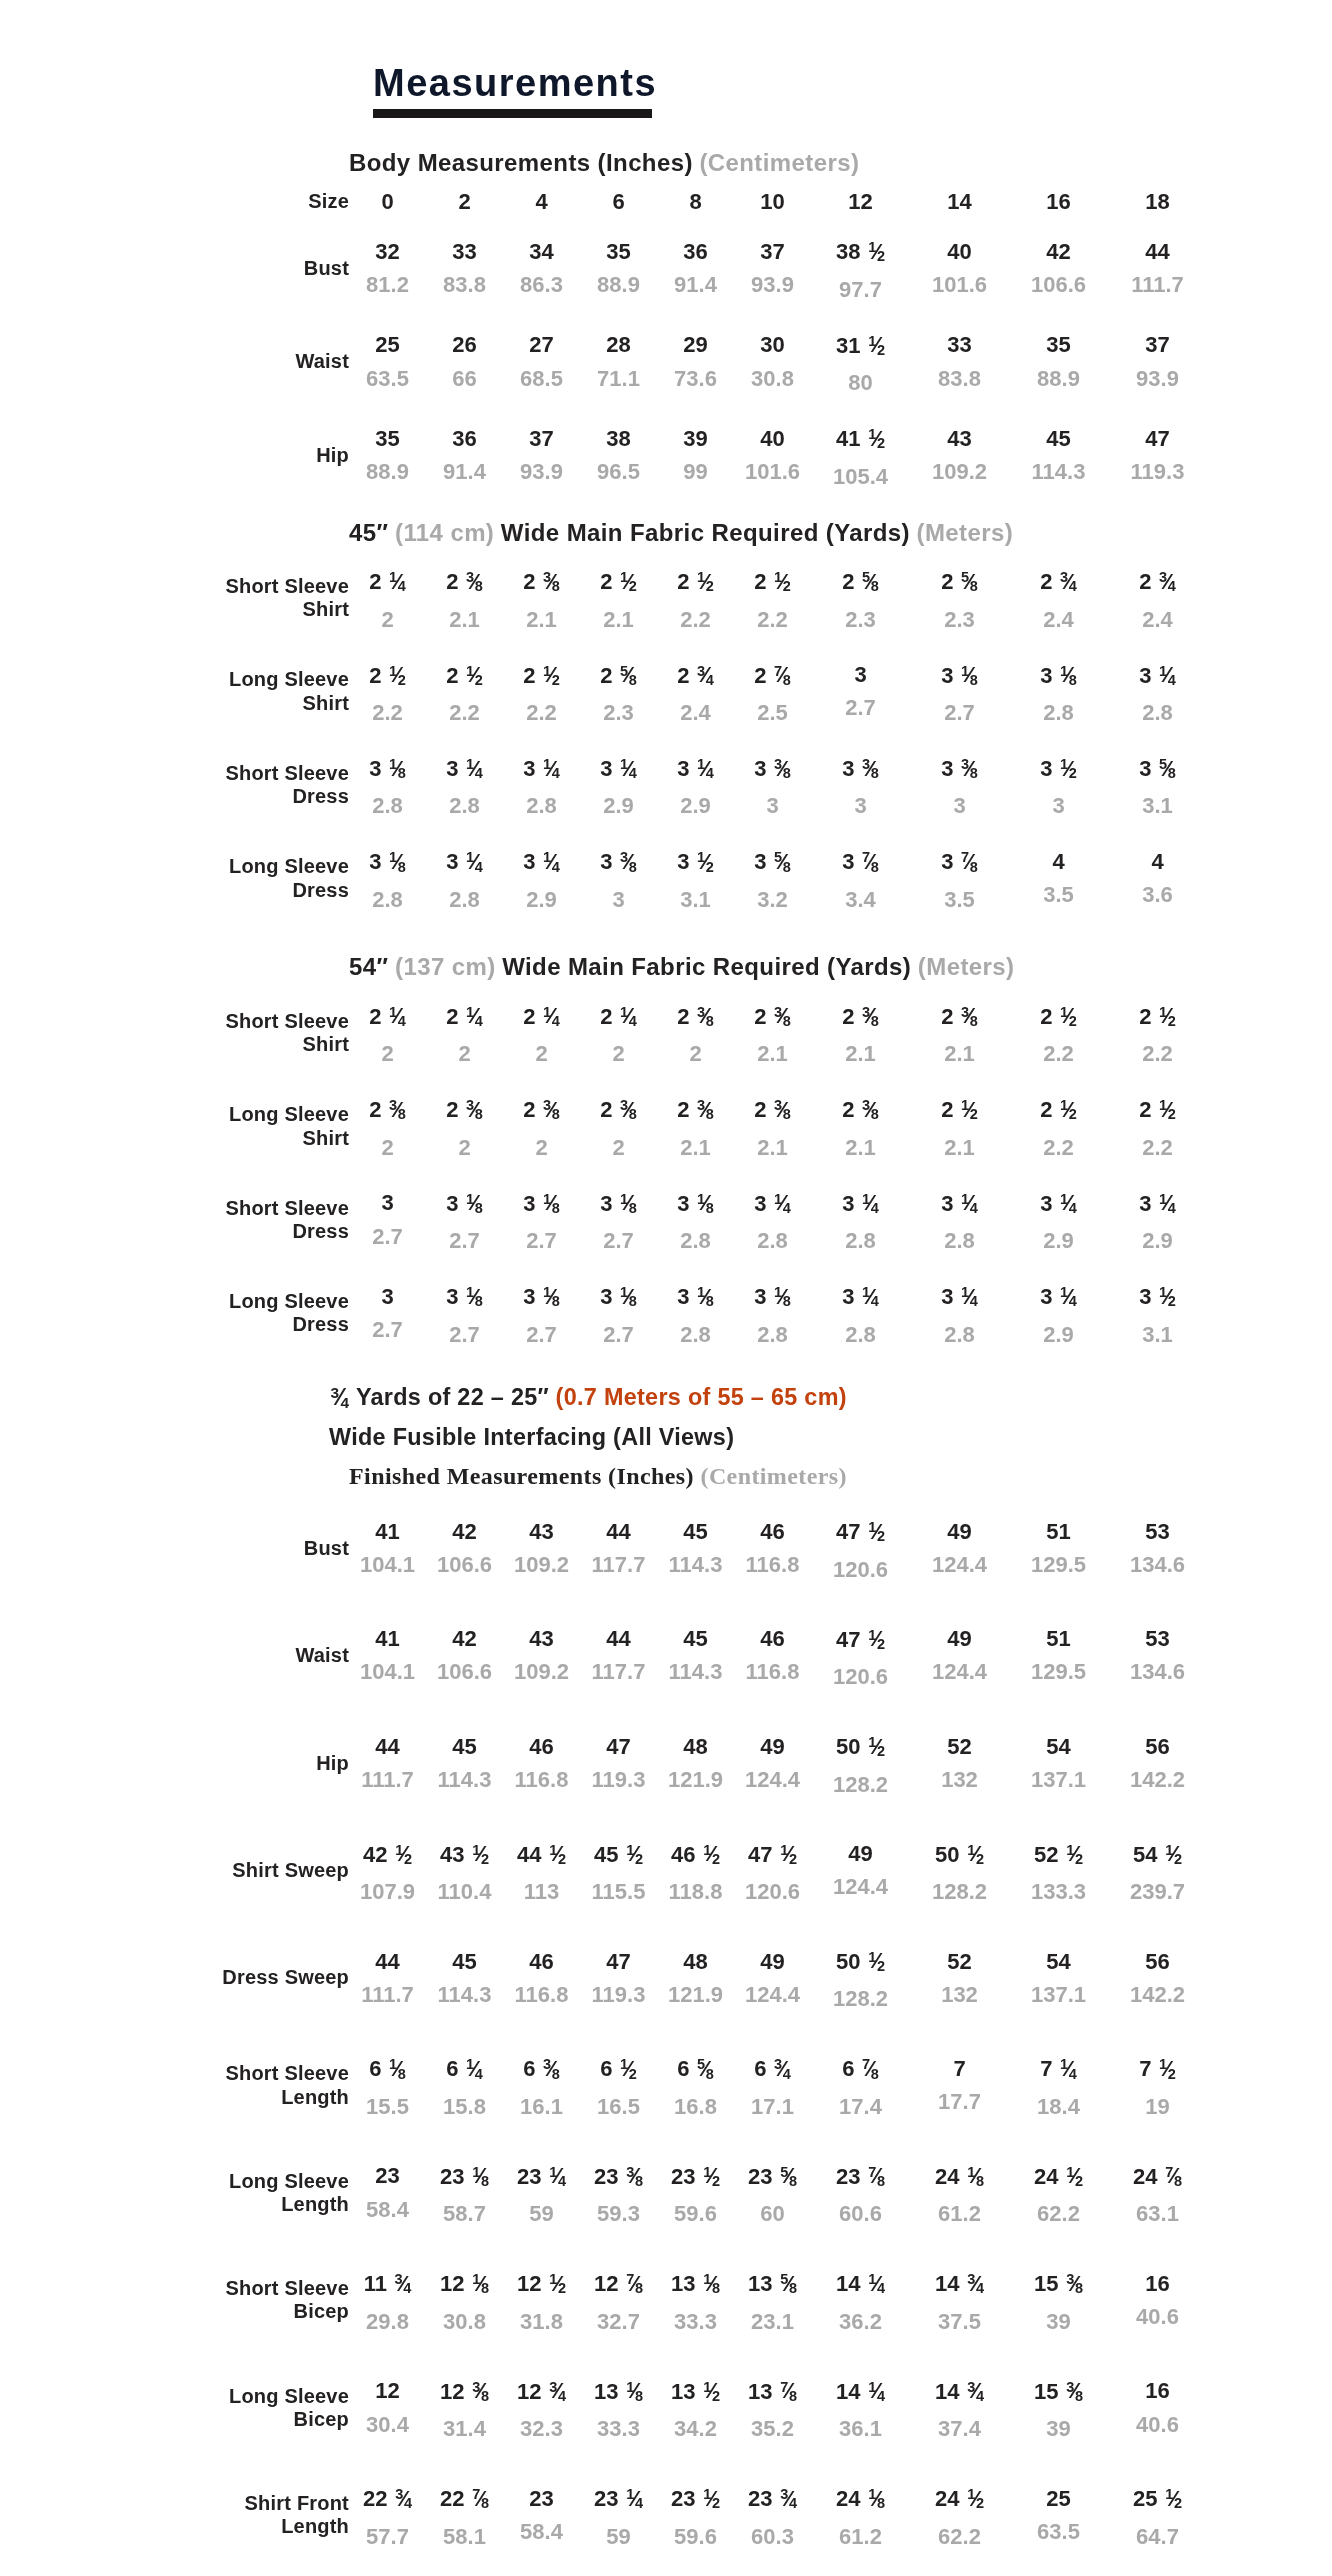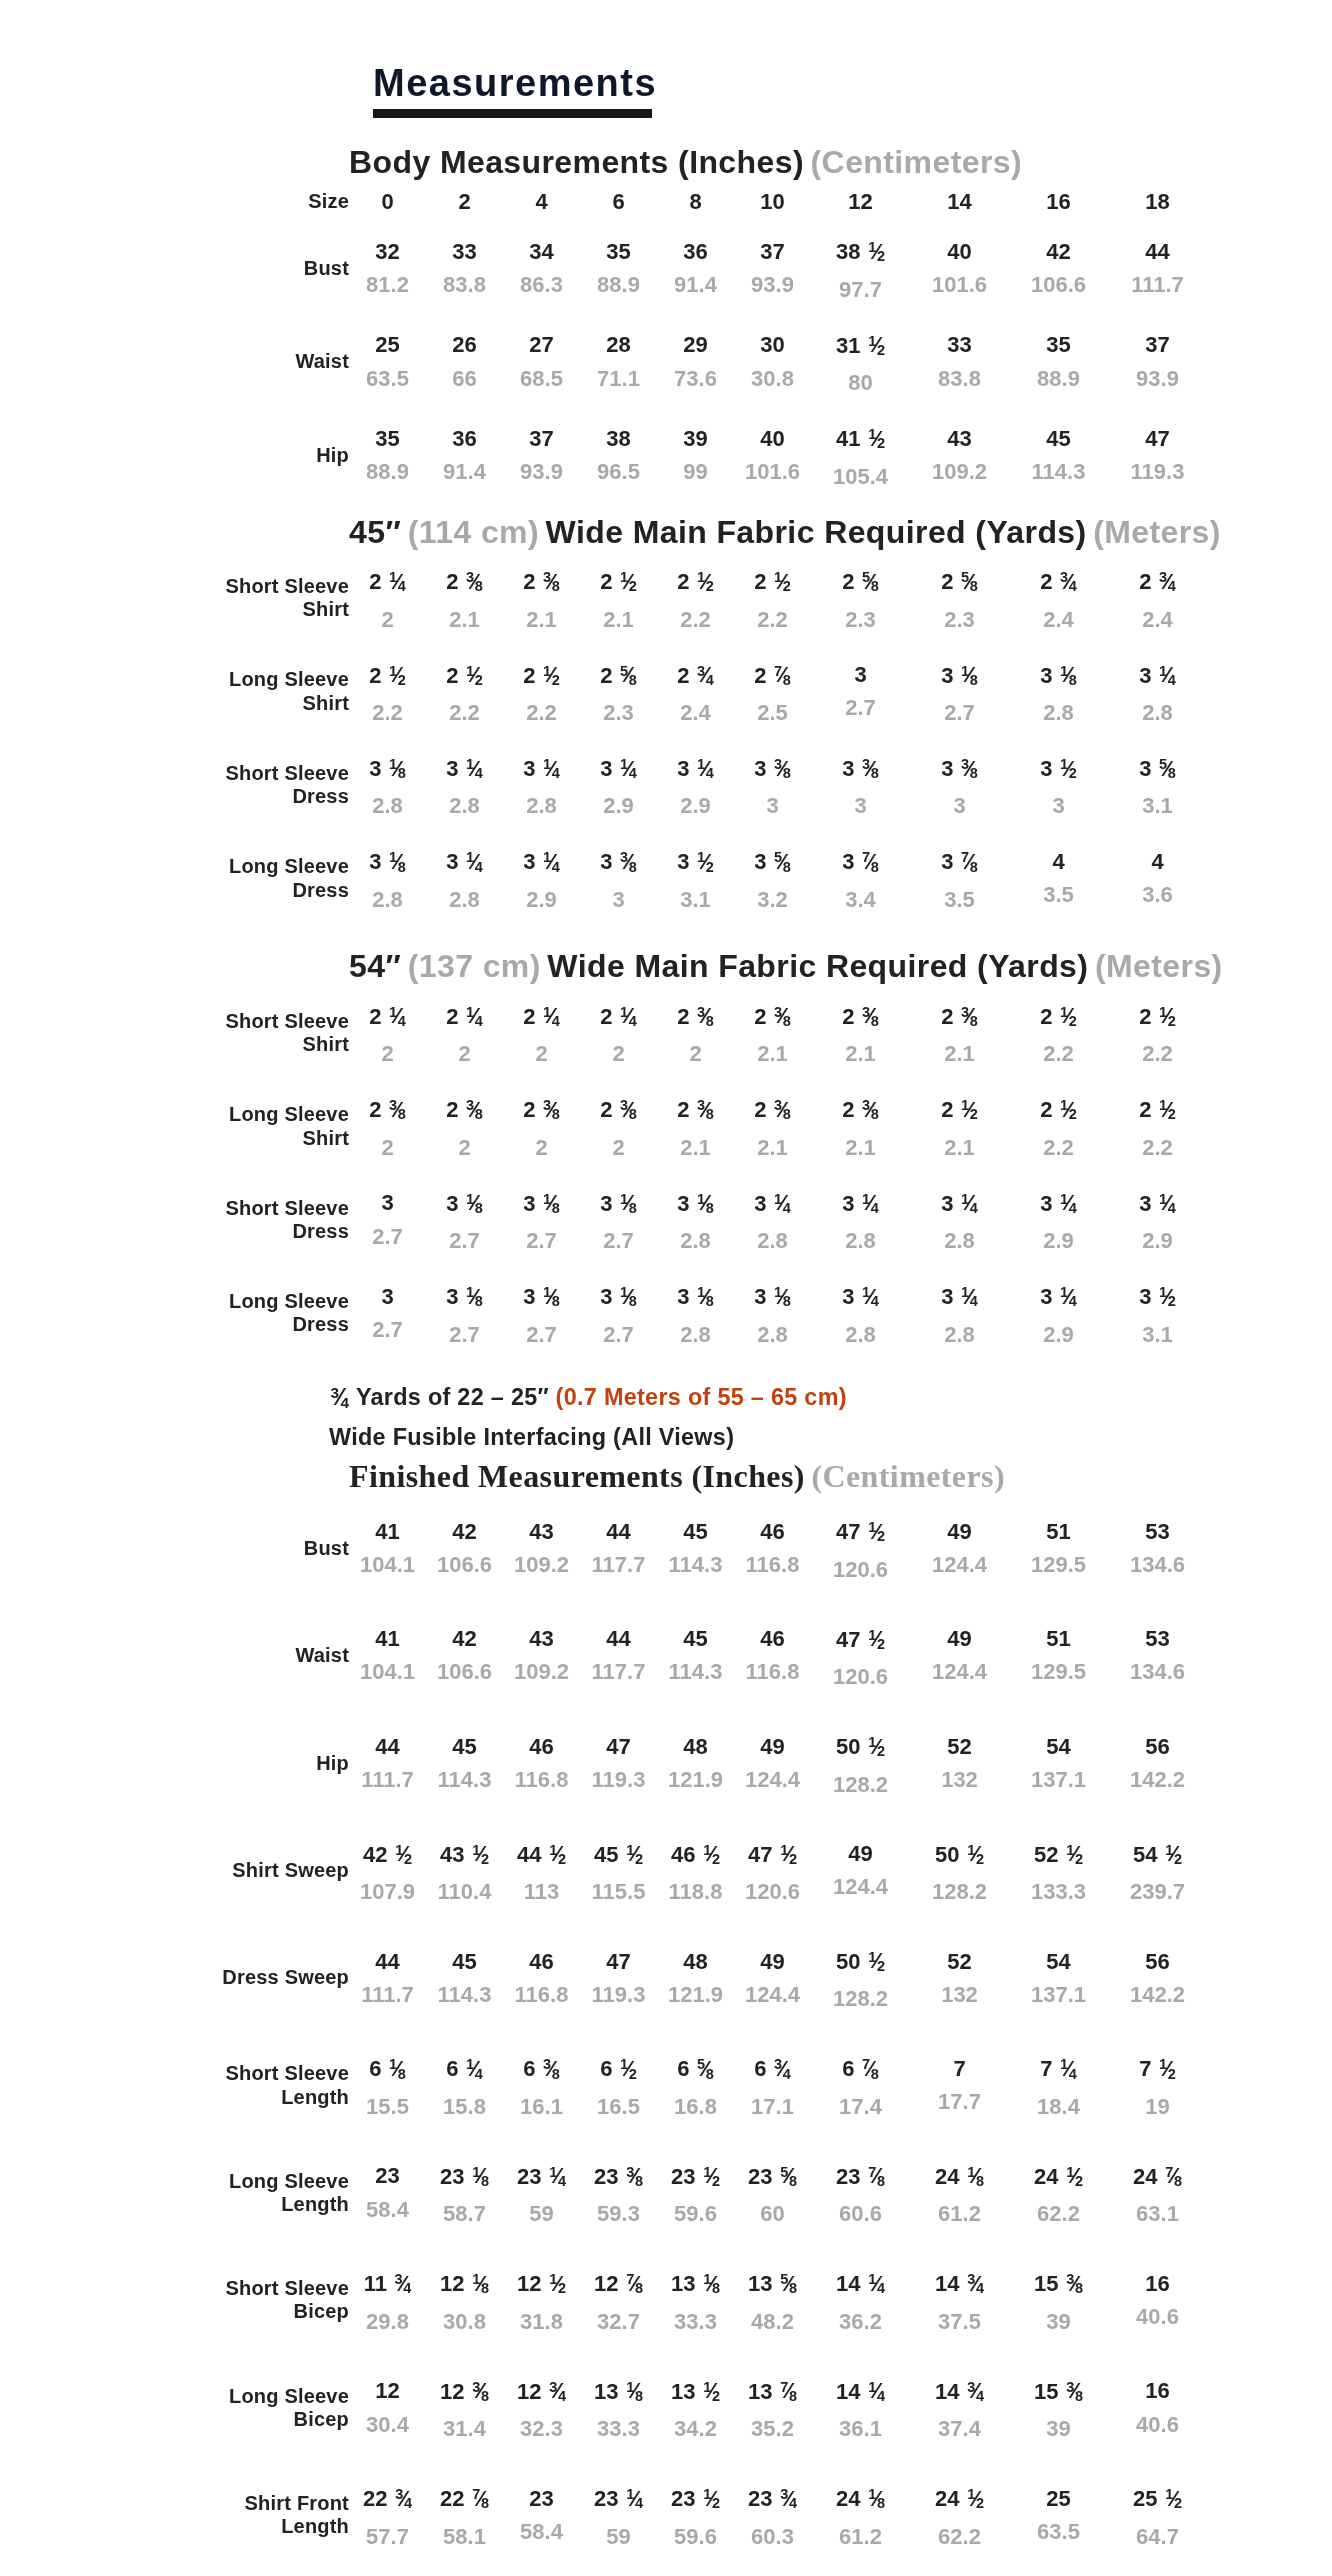--- a/index.html
+++ b/index.html
@@ -12,21 +12,21 @@
   
   .title{
     margin:0 0 0 177px;font-size:38px;line-height:38px;font-weight:bold;
     color:#0f172a;letter-spacing:1.5px;
   }
   .title-underline{
     margin:6.6px 0 0 177px;width:279px;height:9.5px;background:#1a1718;
   }
   
   .heading{
-    margin:30px 0 0 153px;font-size:32px;line-height:29px;font-weight:bold;
+    margin:30px 0 0 153px;font-size:24px;line-height:29px;font-weight:bold;
     color:#242122;letter-spacing:0.4px;white-space:nowrap;
   }
   .heading .gray{color:#a9a9a9;}
   .hp{margin-right:6.6px;}
   
   .sizerow,.row{
     display:grid;
     grid-template-columns:153px repeat(6,77px) repeat(4,99px);
     align-items:center;
   }
@@ -920,21 +920,21 @@
           <div class="cell">
                 <div class="in">12 <span class="fr"><sup>7</sup><span class="fsl">⁄</span><sub>8</sub></span></div>
             <div class="cm">32.7</div>
               </div>
           <div class="cell">
                 <div class="in">13 <span class="fr"><sup>1</sup><span class="fsl">⁄</span><sub>8</sub></span></div>
             <div class="cm">33.3</div>
               </div>
           <div class="cell">
                 <div class="in">13 <span class="fr"><sup>5</sup><span class="fsl">⁄</span><sub>8</sub></span></div>
-            <div class="cm">48.2</div>
+            <div class="cm">23.1</div>
               </div>
           <div class="cell">
                 <div class="in">14 <span class="fr"><sup>1</sup><span class="fsl">⁄</span><sub>4</sub></span></div>
             <div class="cm">36.2</div>
               </div>
           <div class="cell">
                 <div class="in">14 <span class="fr"><sup>3</sup><span class="fsl">⁄</span><sub>4</sub></span></div>
             <div class="cm">37.5</div>
               </div>
           <div class="cell">

